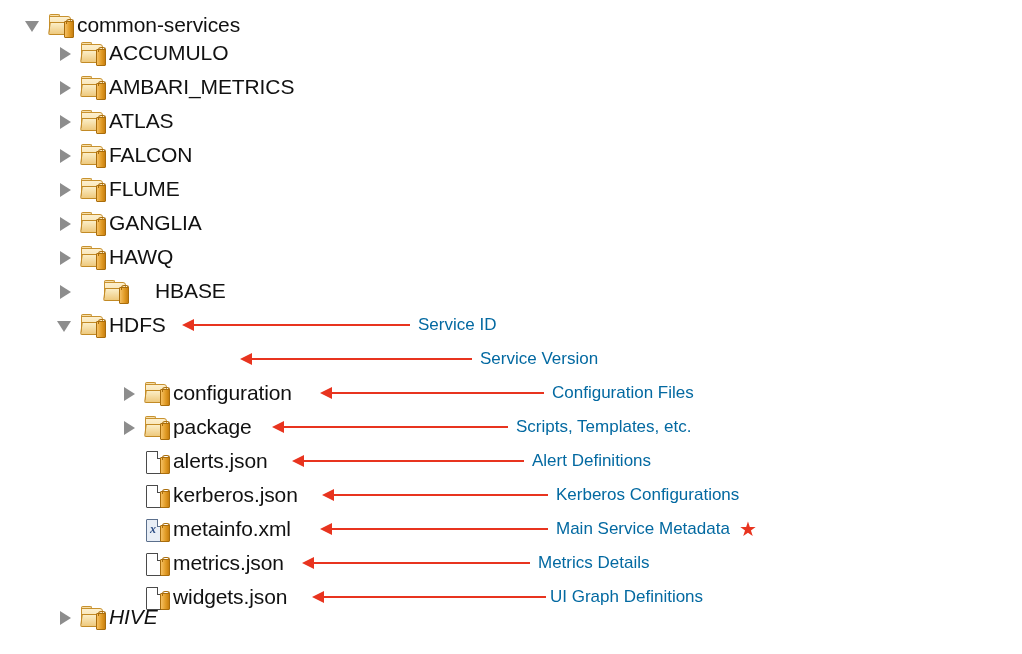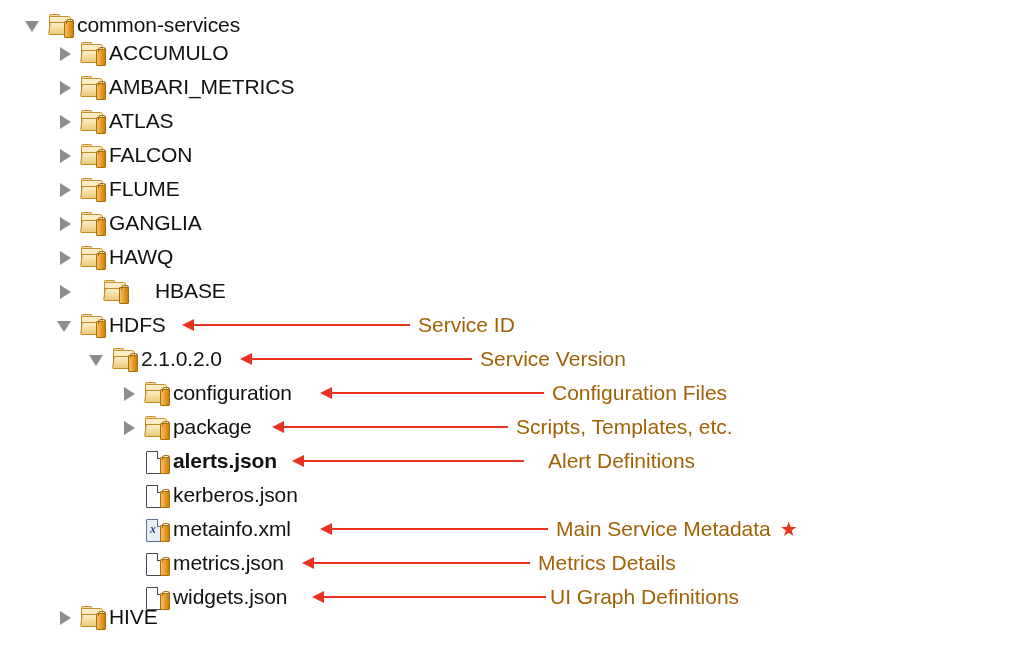--- a/index.html
+++ b/index.html
@@ -149,22 +149,22 @@
     height:2px;background:#e8341f;
   }
   .ann .arrow .head{
     position:absolute;left:0;top:0;
     width:0;height:0;
     border-right:12px solid #e8341f;
     border-top:6px solid transparent;
     border-bottom:6px solid transparent;
   }
   .ann .atext{
-    font-size:21px;
-    color:#a16207;
+    font-size:17px;
+    color:#0369a1;
     line-height:34px;
     white-space:nowrap;
   }
   .ann .star{
     font-size:20px;
     color:#e8341f;
     margin-left:9px;
   }
 </style>
 </head>
@@ -284,32 +284,20 @@
       <span class="icon">
         <span class="folder">
           <span class="tab"></span>
           <span class="back"></span>
           <span class="front"></span>
         </span>
         <span class="badge"></span>
       </span>
       <span class="label">HDFS</span>
     </div>
-    <div class="row" style="top: 342px; left: 86px;">
-      <span class="tri open"></span>
-      <span class="icon">
-        <span class="folder">
-          <span class="tab"></span>
-          <span class="back"></span>
-          <span class="front"></span>
-        </span>
-        <span class="badge"></span>
-      </span>
-      <span class="label">2.1.0.2.0</span>
-    </div>
     <div class="row" style="top: 376px; left: 118px;">
       <span class="tri closed"></span>
       <span class="icon">
         <span class="folder">
           <span class="tab"></span>
           <span class="back"></span>
           <span class="front"></span>
         </span>
         <span class="badge"></span>
       </span>
@@ -320,21 +308,21 @@
       <span class="icon">
         <span class="folder">
           <span class="tab"></span>
           <span class="back"></span>
           <span class="front"></span>
         </span>
         <span class="badge"></span>
       </span>
       <span class="label">package</span>
     </div>
-    <div class="row" style="top: 444px; left: 118px; font-weight: bold;">
+    <div class="row" style="top: 444px; left: 118px;">
       <span class="tri none"></span>
       <span class="icon">
         <span class="file"></span>
         <span class="badge"></span>
       </span>
       <span class="label">alerts.json</span>
     </div>
     <div class="row" style="top: 478px; left: 118px;">
       <span class="tri none"></span>
       <span class="icon">
@@ -362,21 +350,21 @@
       <span class="label">metrics.json</span>
     </div>
     <div class="row" style="top: 580px; left: 118px;">
       <span class="tri none"></span>
       <span class="icon">
         <span class="file"></span>
         <span class="badge"></span>
       </span>
       <span class="label">widgets.json</span>
     </div>
-    <div class="row" style="top: 600px; left: 54px;">
+    <div class="row" style="top: 600px; left: 54px; font-style: italic;">
       <span class="tri closed"></span>
       <span class="icon">
         <span class="folder">
           <span class="tab"></span>
           <span class="back"></span>
           <span class="front"></span>
         </span>
         <span class="badge"></span>
       </span>
       <span class="label">HIVE</span>
@@ -407,21 +395,28 @@
         <span class="head"></span>
         <span class="shaft"></span>
       </span>
       <span class="atext" style="margin-left:8px">Scripts, Templates, etc.</span>
     </div>
     <div class="ann" style="top: 444px; left: 292px;">
       <span class="arrow" style="width:232px">
         <span class="head"></span>
         <span class="shaft"></span>
       </span>
-      <span class="atext" style="margin-left:24px">Alert Definitions</span>
+      <span class="atext" style="margin-left:8px">Alert Definitions</span>
+    </div>
+    <div class="ann" style="top: 478px; left: 322px;">
+      <span class="arrow" style="width:226px">
+        <span class="head"></span>
+        <span class="shaft"></span>
+      </span>
+      <span class="atext" style="margin-left:8px">Kerberos Configurations</span>
     </div>
     <div class="ann" style="top: 512px; left: 320px; align-items: center;">
       <span class="arrow" style="width:228px">
         <span class="head"></span>
         <span class="shaft"></span>
       </span>
       <span class="atext" style="margin-left:8px">Main Service Metadata</span>
       <span class="star">★</span>
     </div>
     <div class="ann" style="top: 546px; left: 302px;">

